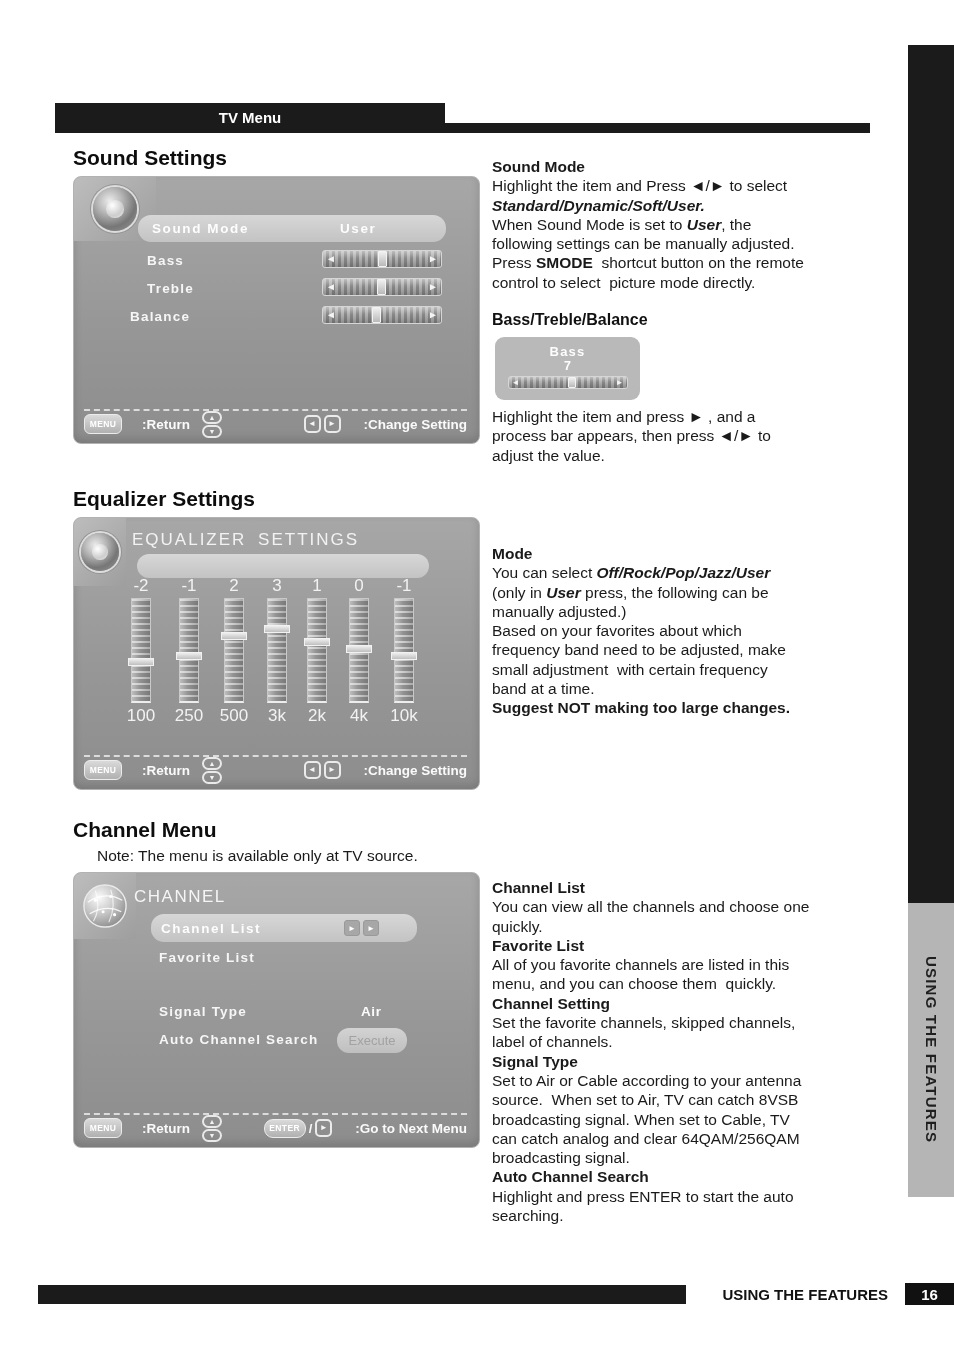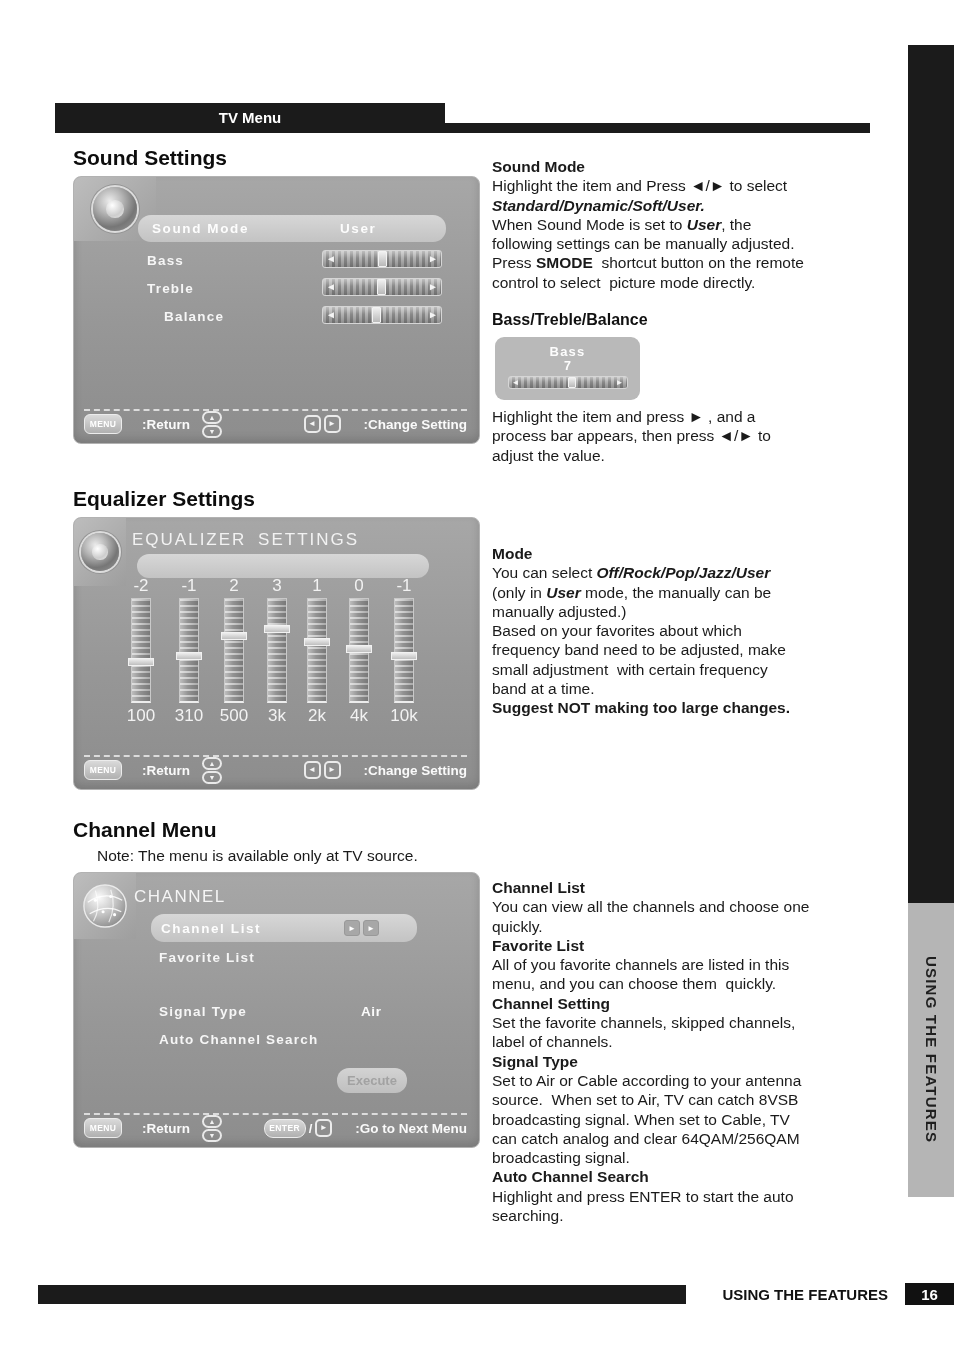--- a/index.html
+++ b/index.html
@@ -76,21 +76,21 @@
                  repeating-linear-gradient(180deg,#cdcdcd 0 2px,#929292 2px 6px); }
   .vhandle { position:absolute; left:-4px; width:26px; height:8px;
              background:linear-gradient(180deg,#eeeeee,#bfbfbf); border:1px solid #f2f2f2; }
   .eq-freq { color:#f2f2f2; font-size:17px; margin-top:3px; }
 
   
   .ch-title { position:absolute; left:60px; top:14px; color:#f5f5f5; font-size:17px; letter-spacing:1.5px; }
   .ffwd { width:16px; height:16px; background:#a7a7a7; border:1px solid #999; border-radius:3px;
           color:#fdfdfd; font-size:8px; display:flex; align-items:center; justify-content:center; }
   .exec-btn { position:absolute; background:linear-gradient(180deg,#d3d3d3,#bfbfbf); border-radius:12px;
-              color:#a2a2a2; font-weight:bold; font-size:13px; display:flex; align-items:center; justify-content:center;margin-top:40px; }
+              color:#a2a2a2; font-weight:normal; font-size:13px; display:flex; align-items:center; justify-content:center; }
 
   
   .bassbox { position:absolute; left:495px; top:337px; width:145px; height:63px; background:#b9b9b9;
              border-radius:9px; text-align:center; }
   .bassbox .bb-lab { color:#fdfdfd; font-weight:bold; font-size:13px; letter-spacing:1.2px; margin-top:7px; }
   .bassbox .bb-val { color:#fdfdfd; font-weight:bold; font-size:12.5px; line-height:14px; }
   .bassbox .hslider { position:relative; margin:3px auto 0; width:120px; height:13px; }
   .bassbox .hslider .handle { height:11px; width:8px; }
   .bassbox .hslider .arr { font-size:8px; }
 
@@ -132,21 +132,21 @@
       <div class="handle" style="left: calc(51% - 5px);"></div>
     </div>
 
     <div class="p-lab" style="left:73px; top:104px;">Treble</div>
     <div class="hslider" style="left:248px; top:101px;">
       <span class="arr l">◄</span>
       <span class="arr r">►</span>
       <div class="handle" style="left: calc(50% - 5px);"></div>
     </div>
 
-    <div class="p-lab" style="left:90px; top:132px;">Balance</div>
+    <div class="p-lab" style="left:56px; top:132px;">Balance</div>
     <div class="hslider" style="left:248px; top:129px;">
       <span class="arr l">◄</span>
       <span class="arr r">►</span>
       <div class="handle" style="left: calc(46% - 5px);"></div>
     </div>
 
     <div class="dash"></div>
     <div class="panel-foot">
       <div class="keycap menu">MENU</div>
       <span class="foot-lab">:Return</span>
@@ -204,21 +204,21 @@
       <div class="vtrack">
         <div class="vhandle" style="top: 58%;"></div>
       </div>
       <div class="eq-freq">100</div>
     </div>
     <div class="eq-col" style="left:97px; top:58px;">
       <div class="eq-num">-1</div>
       <div class="vtrack">
         <div class="vhandle" style="top: 51.5%;"></div>
       </div>
-      <div class="eq-freq">310</div>
+      <div class="eq-freq">250</div>
     </div>
     <div class="eq-col" style="left:142px; top:58px;">
       <div class="eq-num">2</div>
       <div class="vtrack">
         <div class="vhandle" style="top: 32%;"></div>
       </div>
       <div class="eq-freq">500</div>
     </div>
     <div class="eq-col" style="left:185px; top:58px;">
       <div class="eq-num">3</div>
@@ -261,21 +261,21 @@
         <span class="akey">◄</span>
         <span class="akey">►</span>
         <span class="foot-lab">:Change Setting</span>
       </div>
     </div>
   </div>
 
   <div class="doc" style="top:544px;">
       <div class="doc-line"><span class="b">Mode</span></div>
       <div class="doc-line"><span>You can select </span><span class="bi">Off/Rock/Pop/Jazz/User</span></div>
-      <div class="doc-line"><span>(only in </span><span class="bi">User</span><span> mode, the manually can be</span></div>
+      <div class="doc-line"><span>(only in </span><span class="bi">User</span><span> press, the following can be</span></div>
       <div class="doc-line"><span>manually adjusted.)</span></div>
       <div class="doc-line"><span>Based on your favorites about which</span></div>
       <div class="doc-line"><span>frequency band need to be adjusted, make</span></div>
       <div class="doc-line"><span>small adjustment  with certain frequency</span></div>
       <div class="doc-line"><span>band at a time.</span></div>
       <div class="doc-line"><span class="b">Suggest NOT making too large changes.</span></div>
     </div>
 
   <div class="h2" style="top:818px;">Channel Menu</div>
   <div class="note" style="top:847px;">Note: The menu is available only at TV source.</div>

